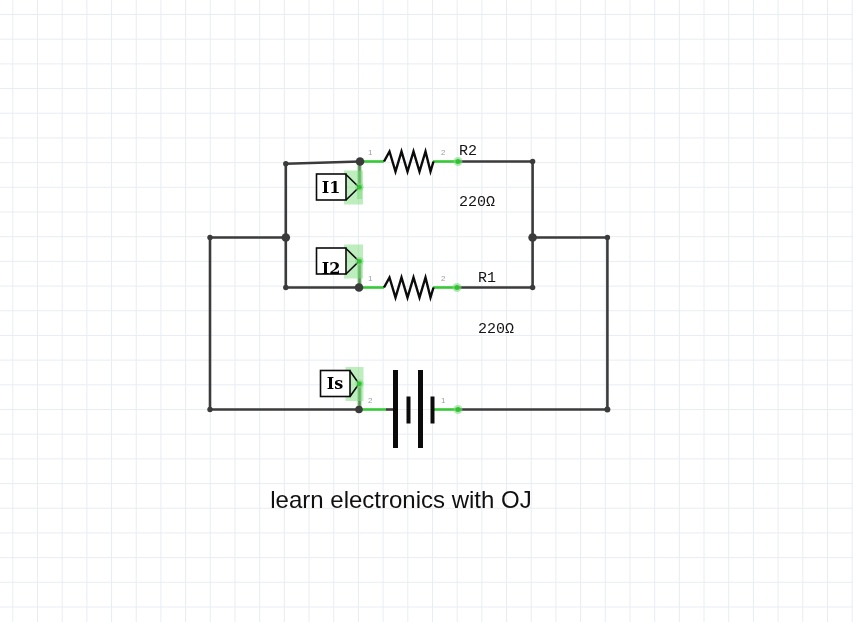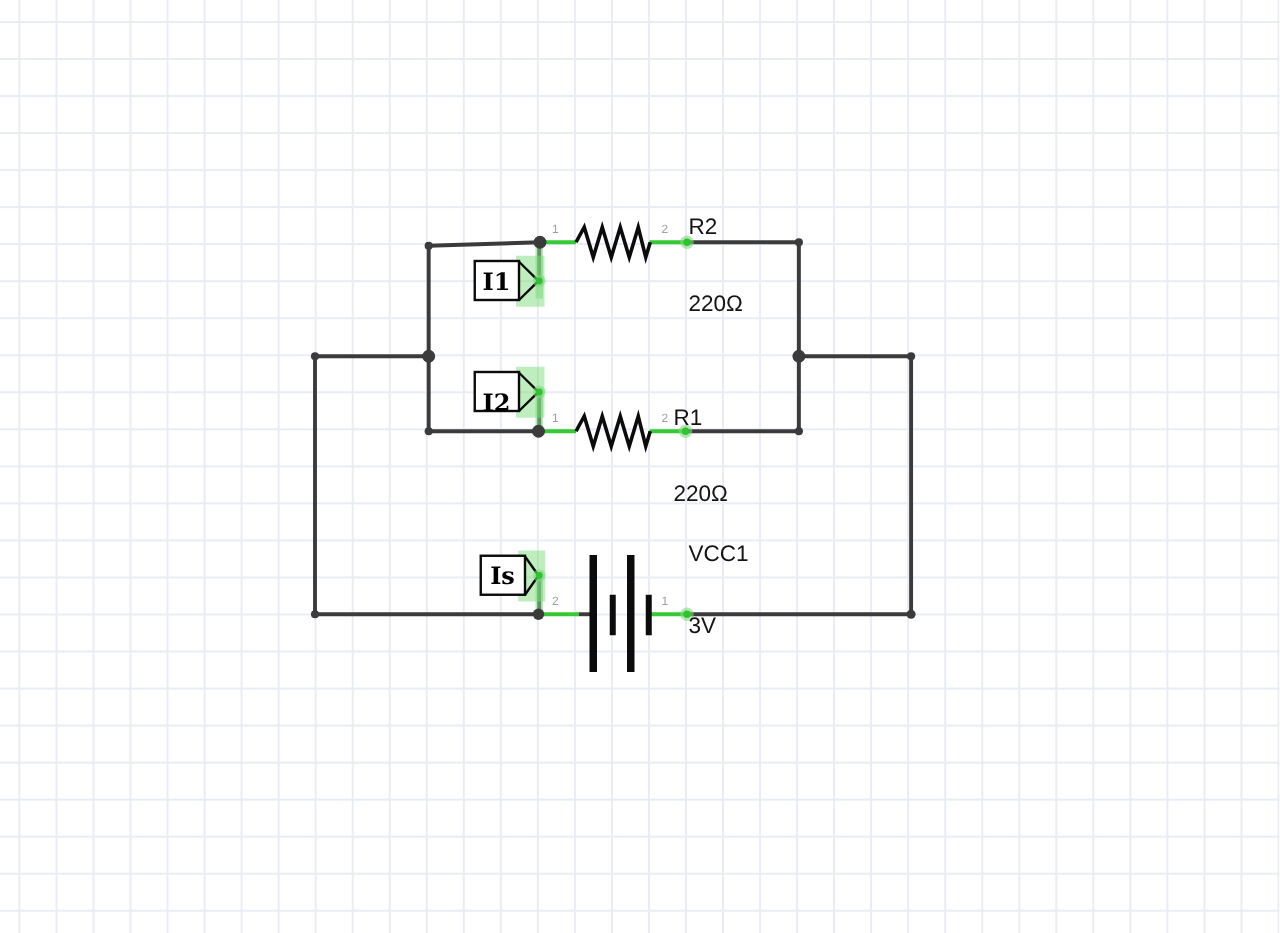--- a/index.html
+++ b/index.html
@@ -11,21 +11,21 @@
     background-image:
       linear-gradient(to right, #e8ecf3 1px, transparent 1px),
       linear-gradient(to bottom, #e8ecf3 1px, transparent 1px);
     background-size:24.7px 24.7px;
     background-position:12.3px 14px;
     font-family:"Liberation Sans", sans-serif;
   }
   .schematic-svg{position:absolute;left:0;top:0;}
   .comp-label{
     position:absolute;
-    font-family:Liberation Sans, sans-serif;
+    font-family:Liberation Mono, monospace;
     font-size:15px;line-height:17px;
     color:#141414;white-space:pre;
   }
   .pin-num{
     position:absolute;
     font-family:"Liberation Sans", sans-serif;
     font-size:8px;line-height:9px;
     color:#9aa0a6;
   }
   .probe-label{
@@ -148,35 +148,32 @@
       <circle cx="458" cy="409.5" r="4.5" fill="#7ddb7d" fill-opacity="0.6"></circle>
       <circle cx="458" cy="409.5" r="2.5" fill="#2fc42f"></circle>
     </g>
   </svg>
 
   <div class="comp-label" style="left:459px;top:109px;">
     <div>R2</div>
     <div>220Ω</div>
   </div>
 
-  <div class="comp-label" style="left:449px;top:236px;">
+  <div class="comp-label" style="left:478px;top:236px;">
     <div>R1</div>
     <div>220Ω</div>
   </div>
 
-  <div class="comp-label" style="left:459px;top:330px;line-height:16px;">
-    <div>VCC1</div>
-    <div>3V</div>
-  </div>
 
   <div class="probe-label" style="left:317px;top:174px;width:28px;height:26px;">I1</div>
   <div class="probe-label" style="left:317px;top:248px;width:28px;height:40px;">I2</div>
   <div class="probe-label" style="left:321px;top:370px;width:28px;height:26px;">Is</div>
 
   <div class="pin-num" style="left:368px;top:148px;">1</div>
   <div class="pin-num" style="left:441px;top:148px;">2</div>
   <div class="pin-num" style="left:368px;top:274px;">1</div>
   <div class="pin-num" style="left:441px;top:274px;">2</div>
   <div class="pin-num" style="left:368px;top:396px;">2</div>
   <div class="pin-num" style="left:441px;top:396px;">1</div>
 
+  <div class="caption">learn electronics with OJ</div>
 
 </div>
 
 </body></html>

